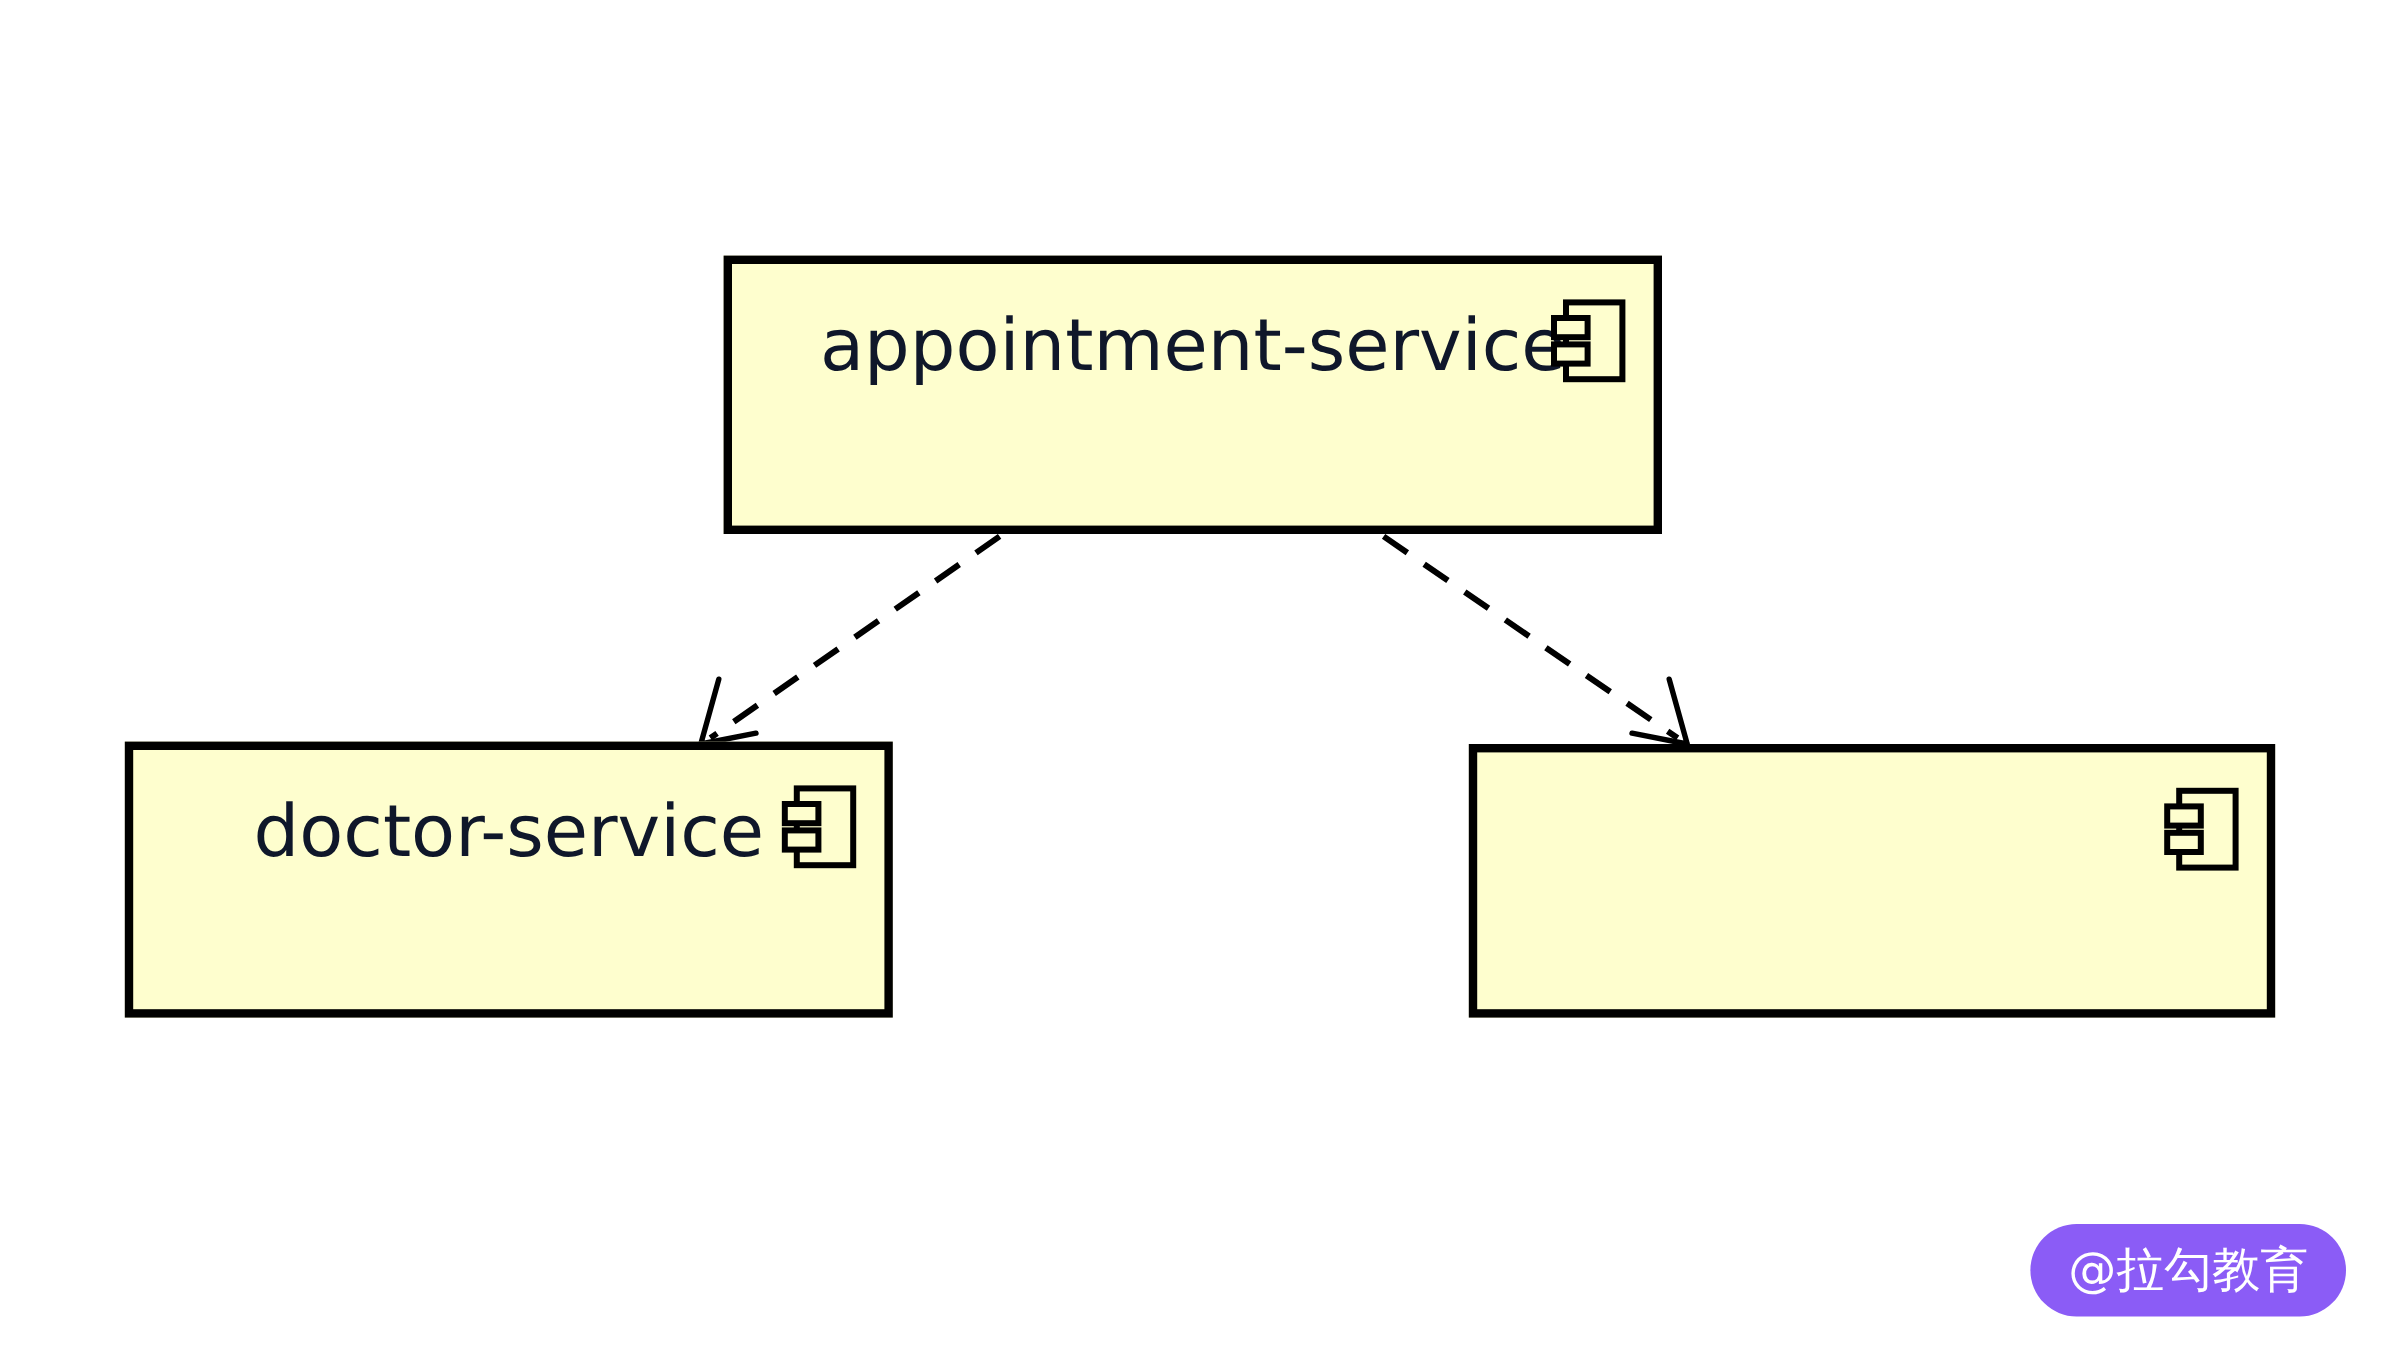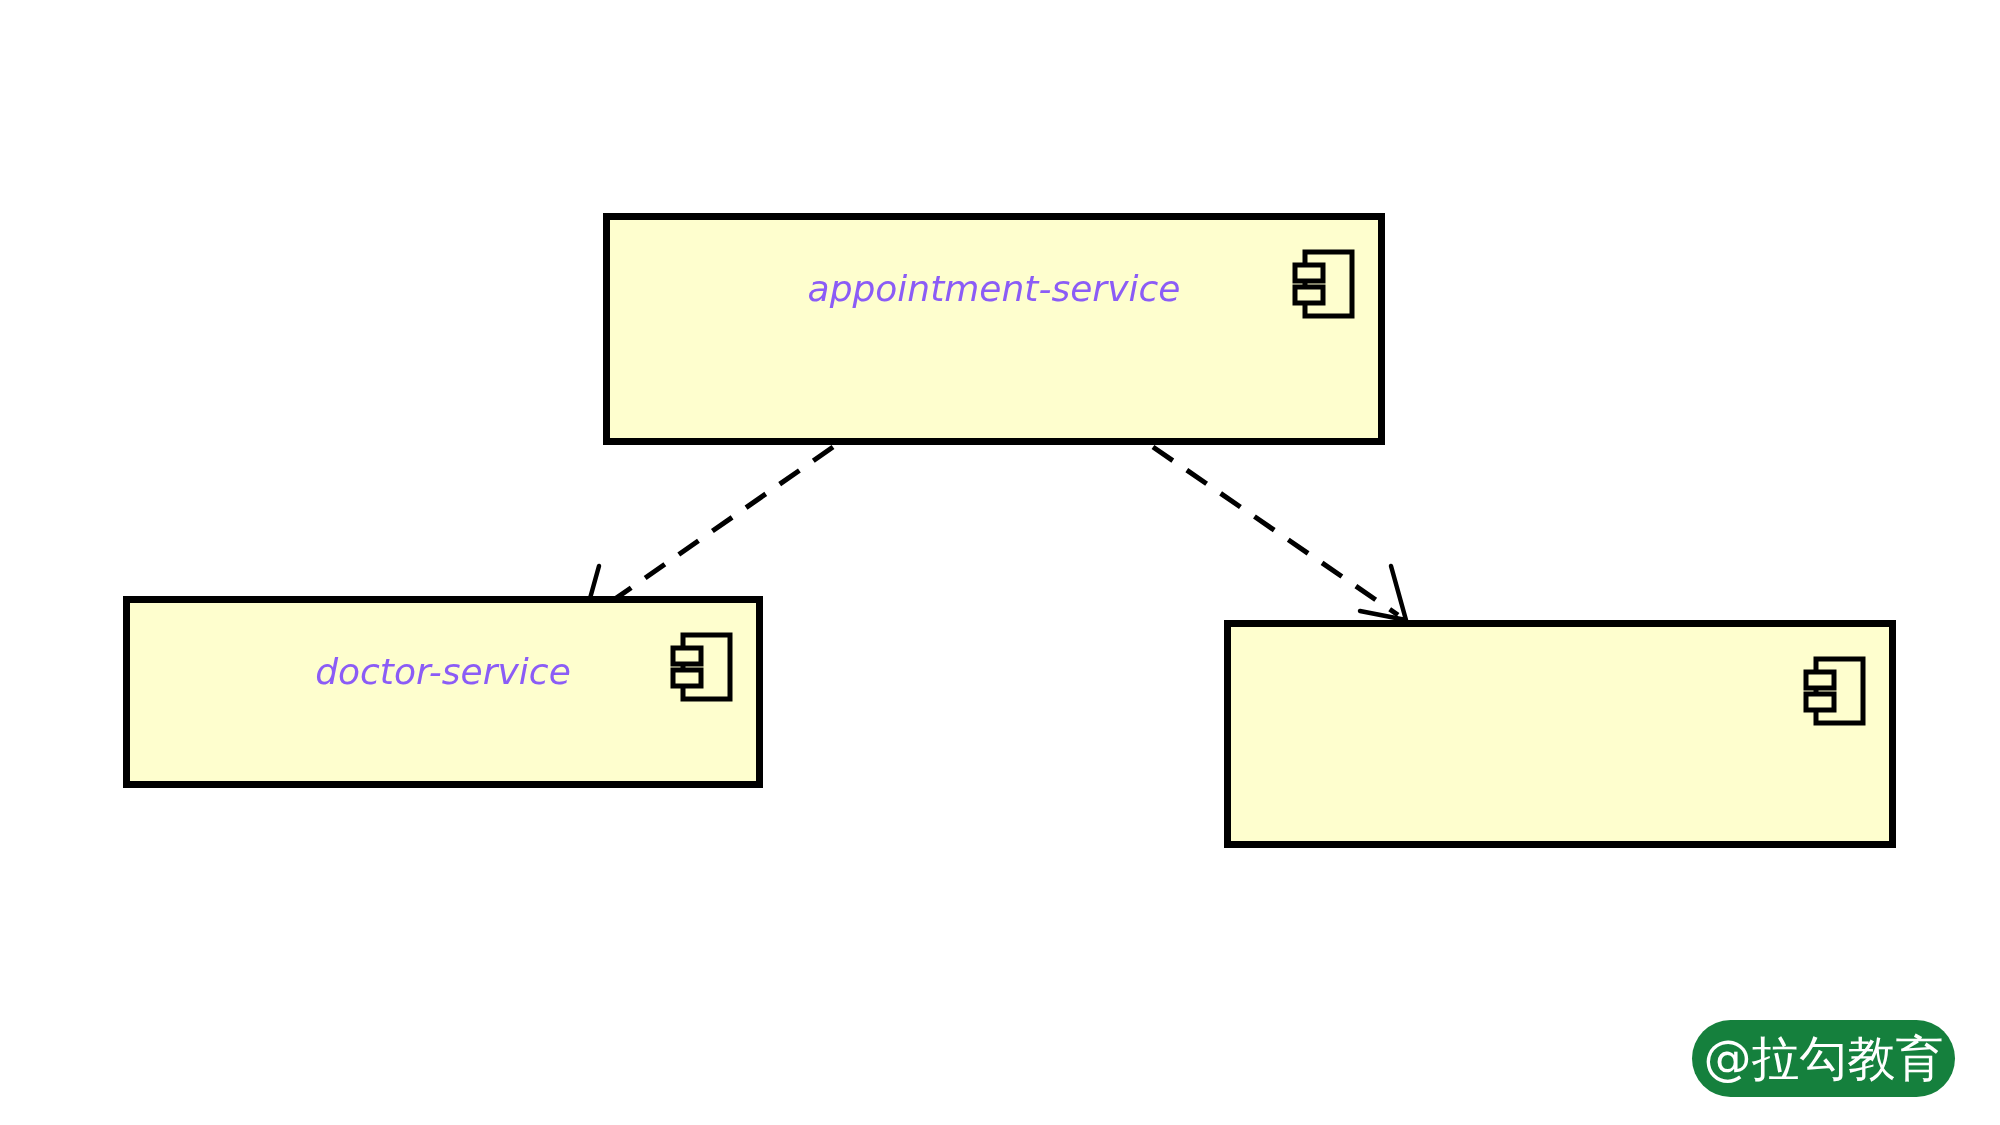--- a/index.html
+++ b/index.html
@@ -42,53 +42,52 @@
   }
   .component-title {
     position: relative;
     margin-top: 26px;
     height: 84px;
     display: flex;
     align-items: center;
     justify-content: center;
   }
   .component-label {
-    font-size: 36px;
-    color: #8b5cf6;
+    font-size: 60px;
+    color: #0f172a;
     letter-spacing: 0px;
     white-space: nowrap;
-    font-style: italic;
   }
   .component-icon {
     position: absolute;
     right: 22px;
     top: 2px;
     width: 64px;
     height: 72px;
   }
   .component-icon rect {
     fill: #FEFECE;
     stroke: #000000;
     stroke-width: 5;
   }
   #c-appointment { left: 603px; top: 213px; width: 782px; height: 232px; }
-  #c-doctor      { left: 104px; top: 596px; width: 640px; height: 192px; margin-left: 19px; }
+  #c-doctor      { left: 104px; top: 618px; width: 640px; height: 230px; }
   #c-card        { left: 1224px; top: 620px; width: 672px; height: 228px; }
   .watermark {
     position: absolute;
     left: 1692px;
     top: 1020px;
     width: 263px;
     height: 77px;
-    background: #15803d;
+    background: #8b5cf6;
     border-radius: 40px;
     display: flex;
     align-items: center;
     justify-content: center;
-    font-size: 48px;
+    font-size: 40px;
     color: #FFFFFF;
     white-space: nowrap;
     user-select: none;
   }
 </style>
 </head>
 <body>
 
 <div class="canvas">
 

